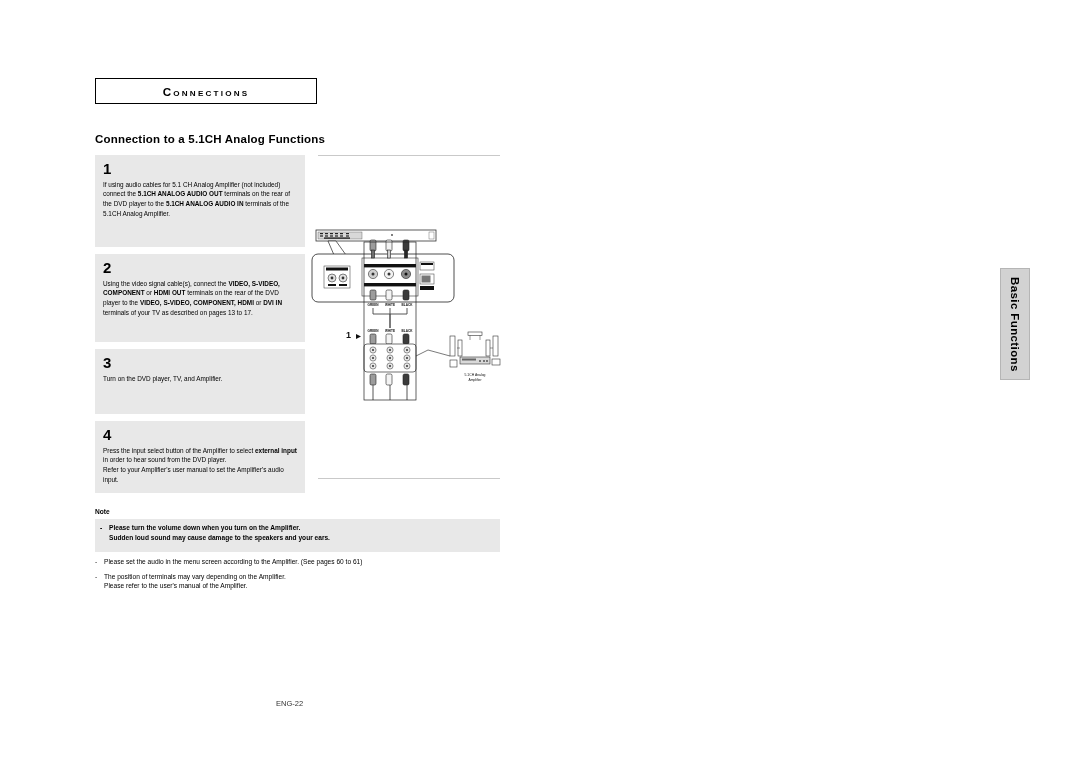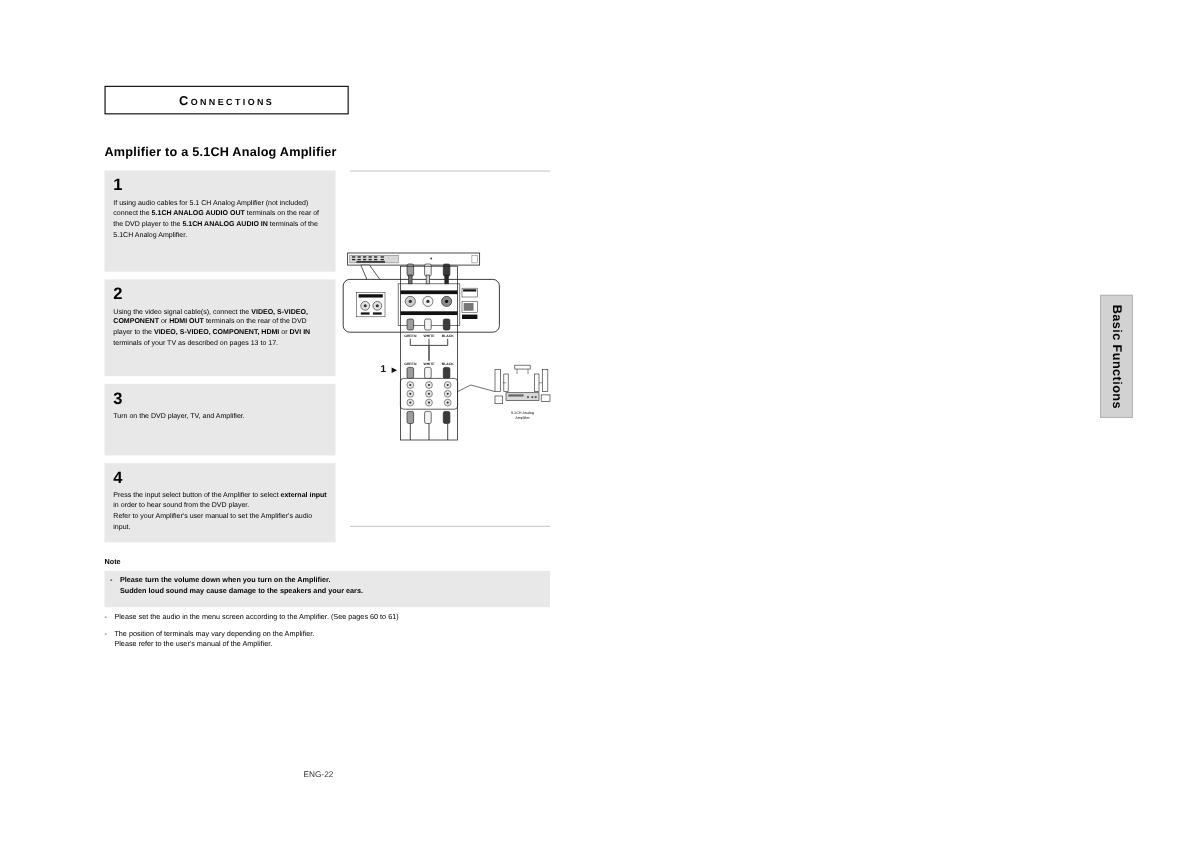--- a/index.html
+++ b/index.html
@@ -90,21 +90,21 @@
 <body>
 
 <div class="spread">
 
   <div class="page-left">
 
     <div class="conn-header">
       <span><span><span style="font-size:1.3em">C</span><span style="font-size:0.9em">ONNECTIONS</span></span></span>
     </div>
 
-    <div class="sec-title">Amplifier to a 5.1CH Analog Amplifier</div>
+    <div class="sec-title">Connection to a 5.1CH Analog Functions</div>
 
     <div class="step-col">
       <div class="step-box" id="step1">
         <div class="num">1</div>
         <div class="txt">If using audio cables for 5.1 CH  Analog Amplifier (not included) connect the <b>5.1CH ANALOG AUDIO OUT</b> terminals on the rear of the DVD player to the <b>5.1CH ANALOG AUDIO IN</b> terminals of the 5.1CH Analog Amplifier.</div>
       </div>
       <div class="step-box" id="step2">
         <div class="num">2</div>
         <div class="txt">Using the video signal cable(s), connect the <b>VIDEO, S-VIDEO, COMPONENT</b> or <b>HDMI OUT</b> terminals on the rear of the DVD player to the <b>VIDEO, S-VIDEO, COMPONENT, HDMI</b> or <b>DVI IN</b> terminals of your TV as described on pages 13 to 17.</div>
       </div>

